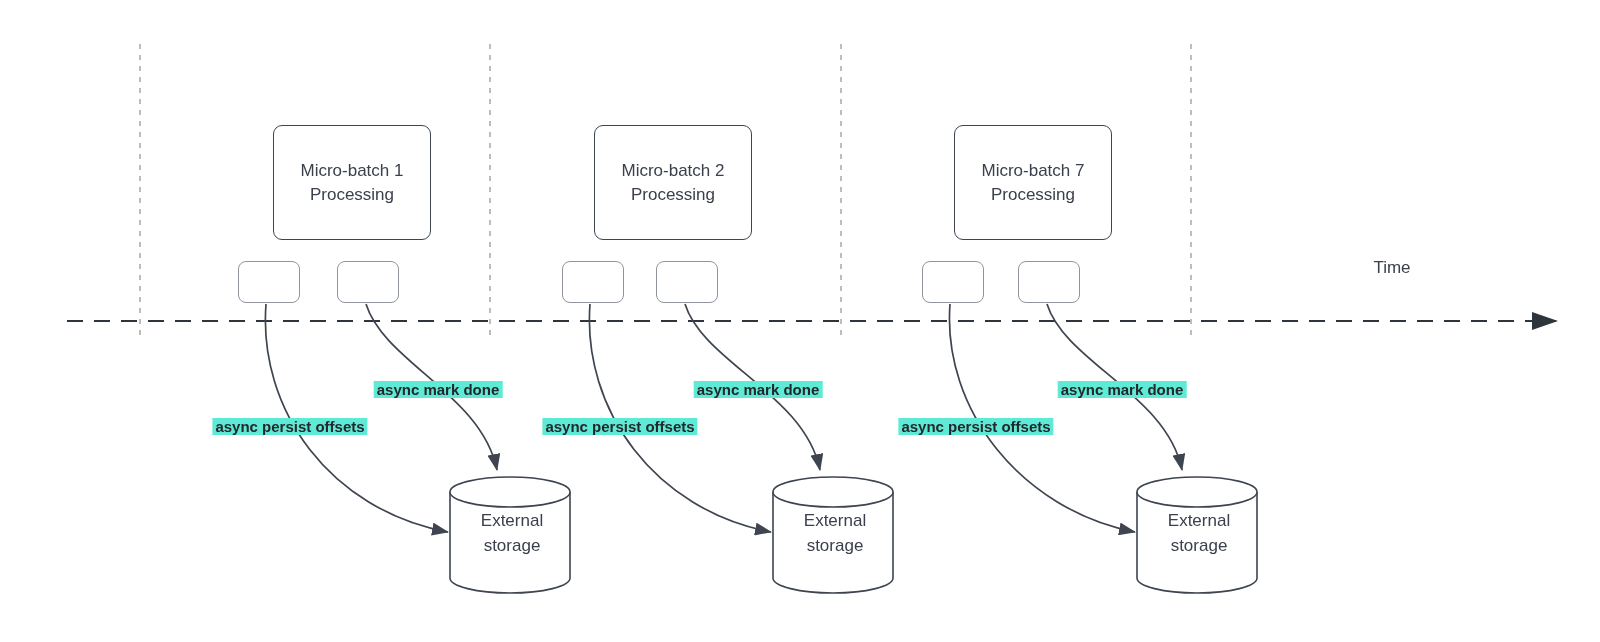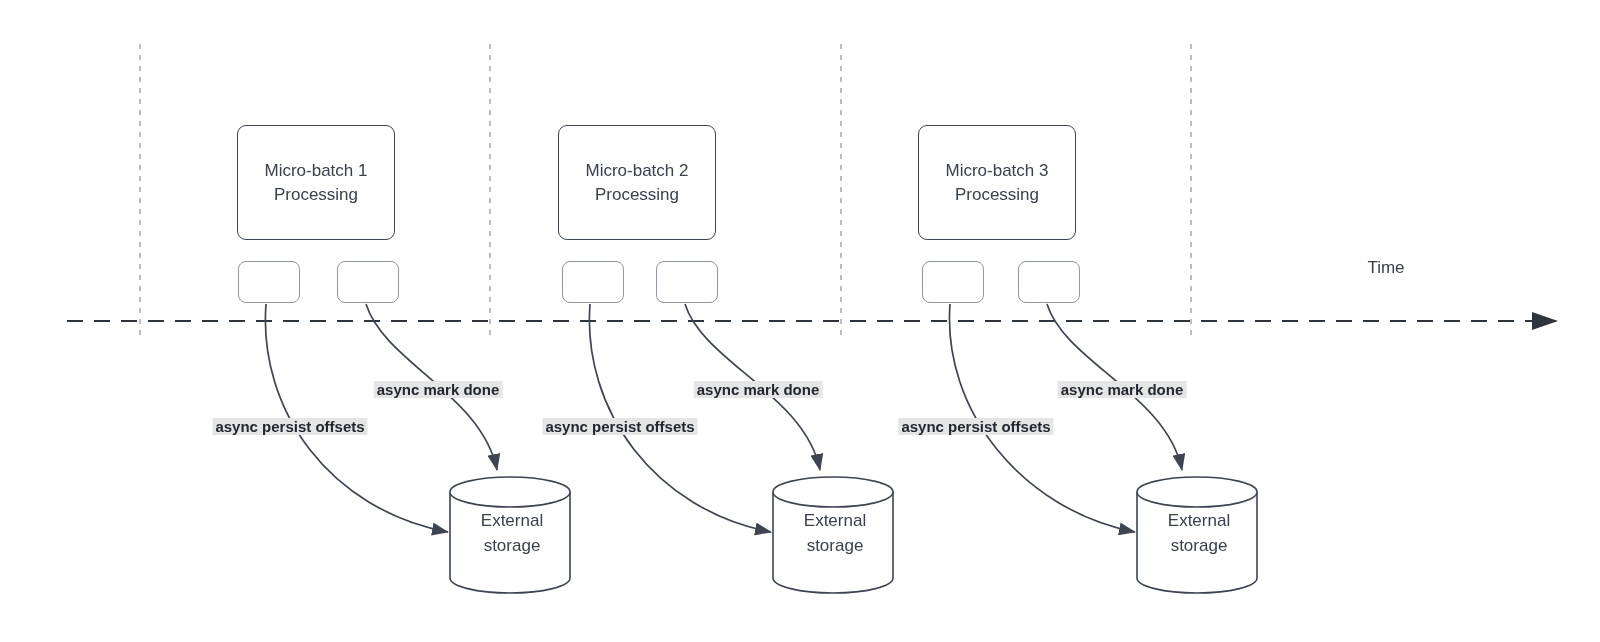--- a/index.html
+++ b/index.html
@@ -19,53 +19,55 @@
   }
   .batch-box{
     width:158px;height:115px;
     border:1.6px solid #3e4550;
     border-radius:9px;
     display:flex;align-items:center;justify-content:center;
     text-align:center;
     font-size:17px;line-height:24px;
     color:#3a414c;
     white-space:pre-line;
+    margin-left:36px;
   }
   .task-box{
     width:62px;height:42px;
     border:1.6px solid #90959d;
     border-radius:8px;
   }
   .storage-label{
     position:absolute;
     width:124px;
     text-align:center;
     font-size:17px;line-height:25px;
     color:#3a414c;
     white-space:pre-line;
     z-index:2;
   }
   .arrow-label{
     position:absolute;
     transform:translateX(-50%);
-    background:#e5e5e5;
+    background:#5eead4;
     padding:0 3px;
     font-size:15px;line-height:17px;
     font-weight:bold;
     color:#23272e;
     white-space:nowrap;
     z-index:3;
   }
   .time-label{
     position:absolute;
     transform:translateX(-50%);
     font-size:17px;line-height:20px;
     color:#3a414c;
     white-space:nowrap;
     z-index:2;
+    margin-left:6px;
   }
 </style>
 </head>
 <body>
 
 <div id="canvas">
 
   <svg id="wires" width="1600" height="642" viewBox="0 0 1600 642">
     <defs>
       <marker id="curveArrow" markerUnits="userSpaceOnUse" markerWidth="17" markerHeight="13" refX="16" refY="6.5" orient="auto">
@@ -119,21 +121,21 @@
 
   <div class="node batch-box" style="left:558px;top:125px;text-align:center;">Micro-batch 2
 Processing</div>
   <div class="node task-box" style="left:562px;top:261px;"></div>
   <div class="node task-box" style="left:656px;top:261px;"></div>
   <div class="arrow-label" style="left:620px;top:418px;">async persist offsets</div>
   <div class="arrow-label" style="left:758px;top:381px;">async mark done</div>
   <div class="storage-label" style="left:773px;top:508px;">External
 storage</div>
 
-  <div class="node batch-box" style="left:918px;top:125px;">Micro-batch 3
+  <div class="node batch-box" style="left:918px;top:125px;">Micro-batch 7
 Processing</div>
   <div class="node task-box" style="left:922px;top:261px;"></div>
   <div class="node task-box" style="left:1018px;top:261px;"></div>
   <div class="arrow-label" style="left:976px;top:418px;">async persist offsets</div>
   <div class="arrow-label" style="left:1122px;top:381px;">async mark done</div>
   <div class="storage-label" style="left:1137px;top:508px;">External
 storage</div>
 
   <div class="time-label" style="left:1386px;top:258px;">Time</div>
 

